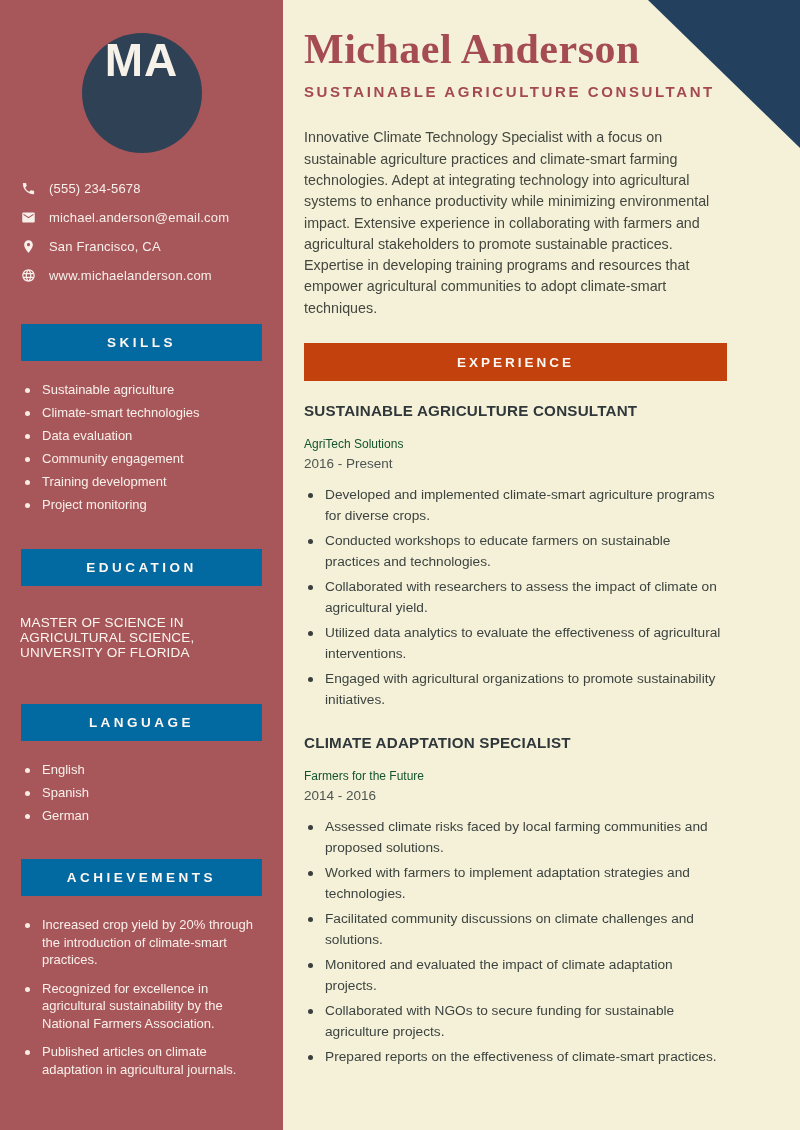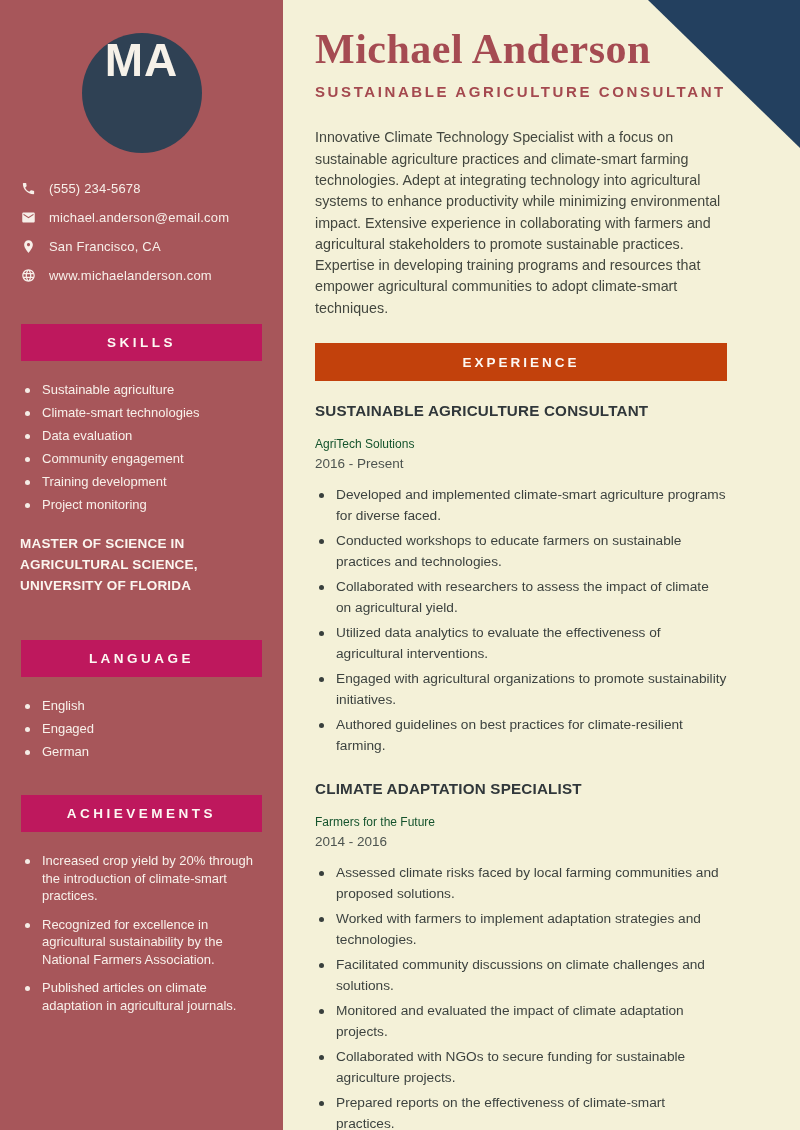--- a/index.html
+++ b/index.html
@@ -36,21 +36,21 @@
   .contact-row {
     display:flex; align-items:center;
     margin-bottom:10px; height:19px;
   }
   .cicon { width:16px; height:16px; margin-right:13px; flex:0 0 16px; display:flex; align-items:center; justify-content:center; }
   .cicon svg { width:15px; height:15px; fill:#f7efe9; }
   .ctext { font-size:13px; letter-spacing:0.2px; }
 
   .side-bar-header {
     margin:0 21px; width:241px; height:37px;
-    background:#be185d;
+    background:#0369a1;
     display:flex; align-items:center; justify-content:center;
     color:#fdf8f3; font-size:13.5px; font-weight:bold; letter-spacing:3.5px;
   }
   .hdr-skills { margin-top:39px; }
   .hdr-education { margin-top:36px; }
   .hdr-language { margin-top:44px; }
   .hdr-achievements { margin-top:35px; }
 
   ul.side-list { list-style:none; margin:20px 18px 0 25px; }
   ul.side-list li {
@@ -59,40 +59,40 @@
     margin-bottom:6px;
     color:#f8f0ea;
   }
   ul.side-list li .dot {
     flex:0 0 5px; width:5px; height:5px; border-radius:50%;
     background:#f5ece6; margin:7px 12px 0 0;
   }
   ul.side-list.achv li { line-height:17.5px; margin-bottom:11px; }
 
   .edu-text {
-    margin:20px 22px 0 20px;
-    font-size:13.5px; font-weight:bold; line-height:21px;
+    margin:29px 22px 0 20px;
+    font-size:13.5px; font-weight:normal; line-height:15px;
     letter-spacing:0.2px;
     color:#fbf5ef;
     text-transform:uppercase;
   }
 
   
   .corner {
     position:absolute; top:0; right:0;
     width:152px; height:148px;
     background:#23405f;
     clip-path:polygon(0 0, 100% 0, 100% 100%);
   }
 
   
   .main {
     position:absolute; left:283px; top:0;
     width:477px; height:1130px;
-    padding:27px 33px 0 32px;
+    padding:27px 33px 0 21px;
     border-radius:30px;
   }
   h1.name {
     font-family:"Liberation Serif", serif;
     font-size:42px; font-weight:bold;
     color:#a54b52;
     letter-spacing:0.5px;
     line-height:1.08;
   }
   .subtitle {
@@ -209,35 +209,38 @@
           <span class="dot"></span>
           <span>Training development</span>
         </li>
 
         <li class="side-item">
           <span class="dot"></span>
           <span>Project monitoring</span>
         </li>
       </ul>
 
+    <div class="side-bar-header hdr-education">
+      <span>EDUCATION</span>
+    </div>
     <div class="edu-text">MASTER OF SCIENCE IN AGRICULTURAL SCIENCE, UNIVERSITY OF FLORIDA</div>
 
     <div class="side-bar-header hdr-language">
       <span>LANGUAGE</span>
     </div>
     <ul class="side-list">
 
         <li class="side-item">
           <span class="dot"></span>
           <span>English</span>
         </li>
 
         <li class="side-item">
           <span class="dot"></span>
-          <span>Engaged</span>
+          <span>Spanish</span>
         </li>
 
         <li class="side-item">
           <span class="dot"></span>
           <span>German</span>
         </li>
       </ul>
 
     <div class="side-bar-header hdr-achievements">
       <span>ACHIEVEMENTS</span>
@@ -274,31 +277,30 @@
     <div class="exp-banner">
       <span>EXPERIENCE</span>
     </div>
 
     <section class="job">
       <div class="job-title">SUSTAINABLE AGRICULTURE CONSULTANT</div>
       <div class="job-company">AgriTech Solutions</div>
       <div class="job-dates">2016 - Present</div>
       <ul class="job-bullets">
 
-          <li>Developed and implemented climate-smart agriculture programs for diverse faced.</li>
+          <li>Developed and implemented climate-smart agriculture programs for diverse crops.</li>
 
           <li>Conducted workshops to educate farmers on sustainable practices and technologies.</li>
 
           <li>Collaborated with researchers to assess the impact of climate on agricultural yield.</li>
 
           <li>Utilized data analytics to evaluate the effectiveness of agricultural interventions.</li>
 
           <li>Engaged with agricultural organizations to promote sustainability initiatives.</li>
 
-          <li>Authored guidelines on best practices for climate-resilient farming.</li>
         </ul>
     </section>
 
     <section class="job">
       <div class="job-title">CLIMATE ADAPTATION SPECIALIST</div>
       <div class="job-company">Farmers for the Future</div>
       <div class="job-dates">2014 - 2016</div>
       <ul class="job-bullets">
 
           <li>Assessed climate risks faced by local farming communities and proposed solutions.</li>

